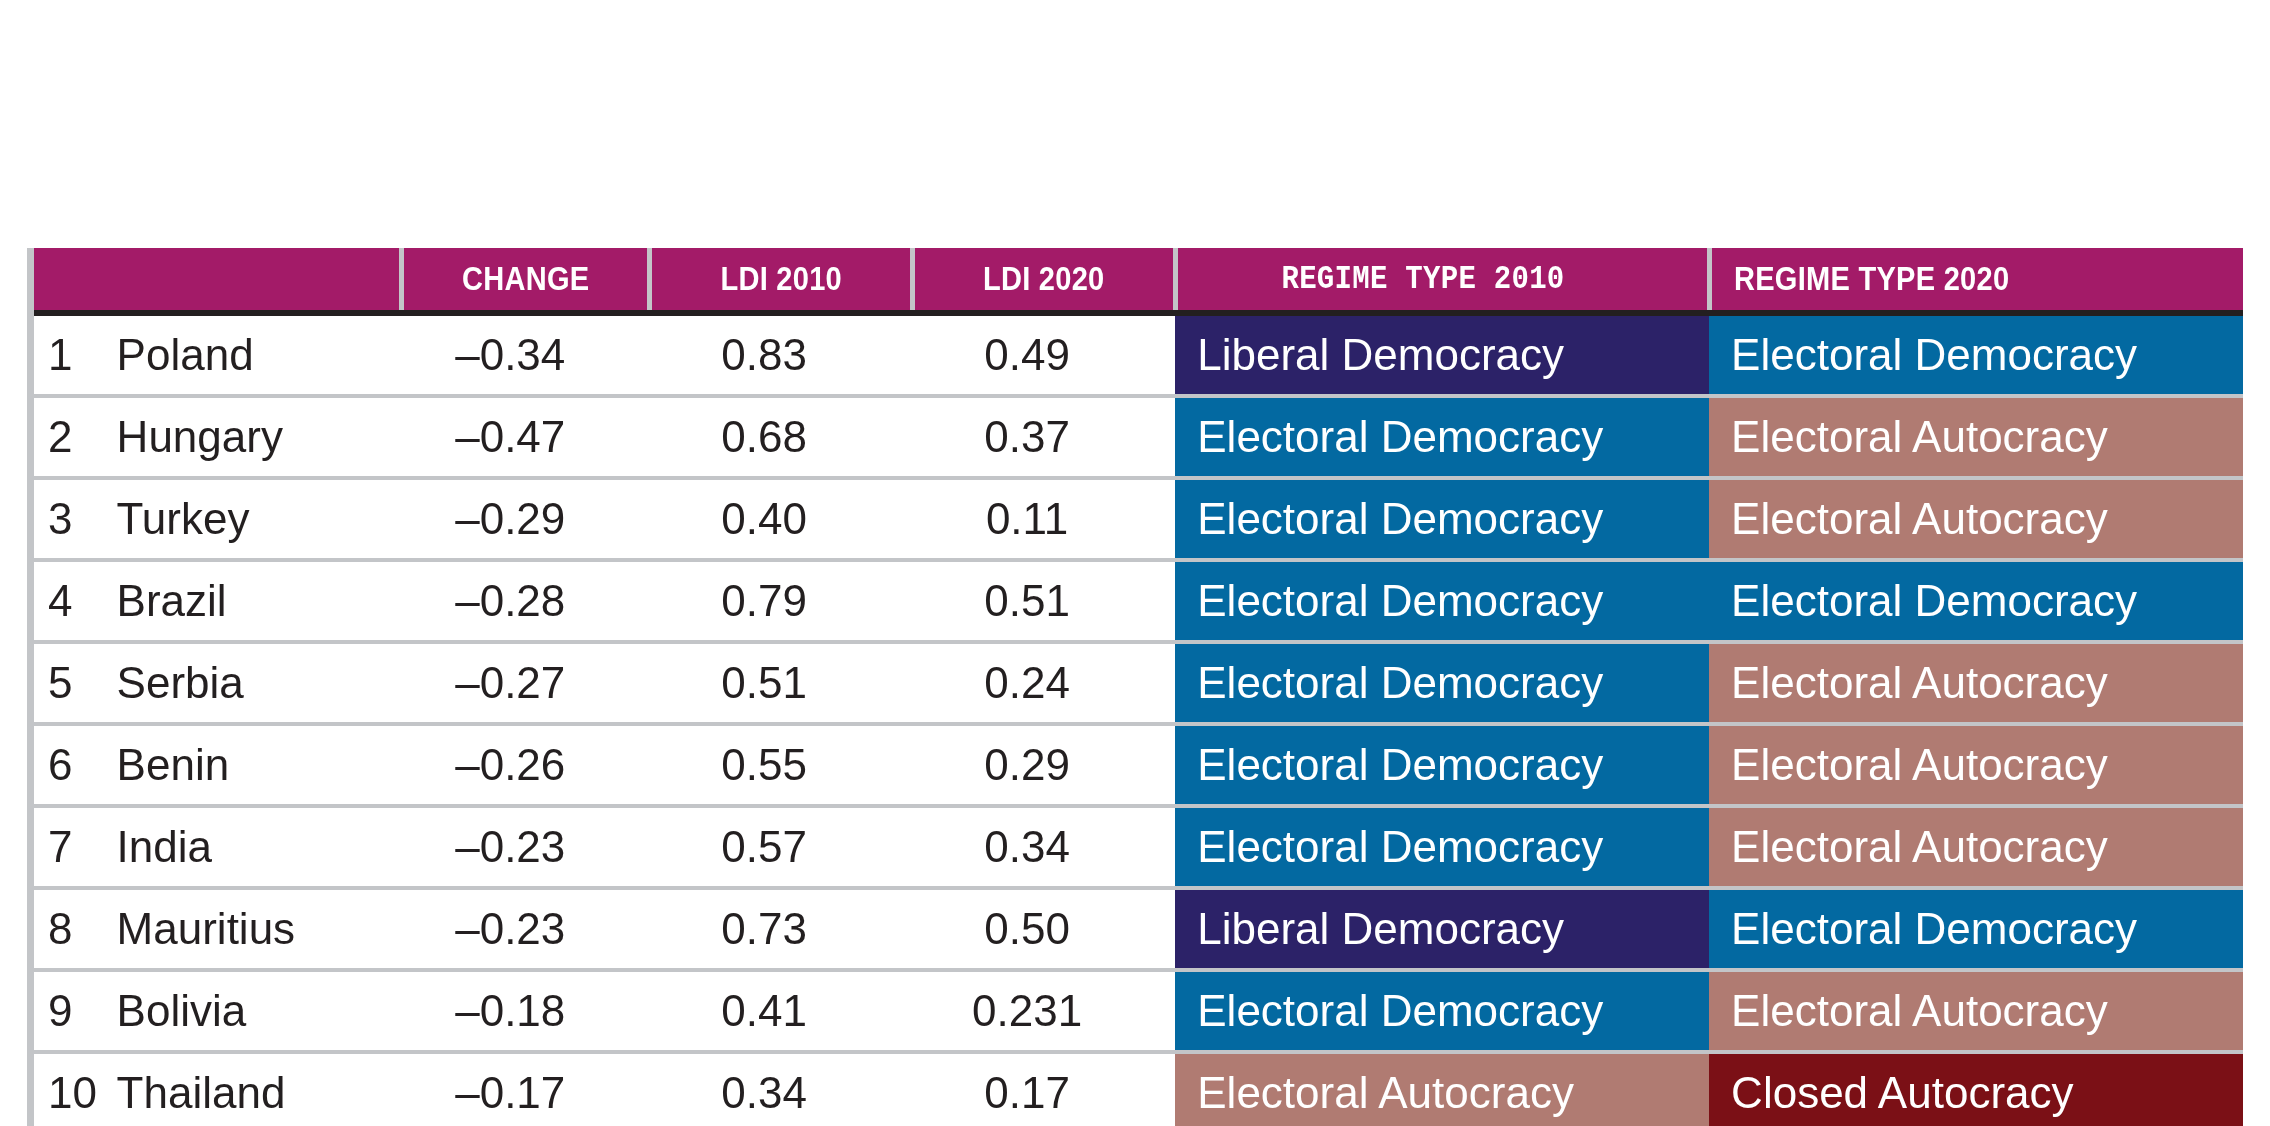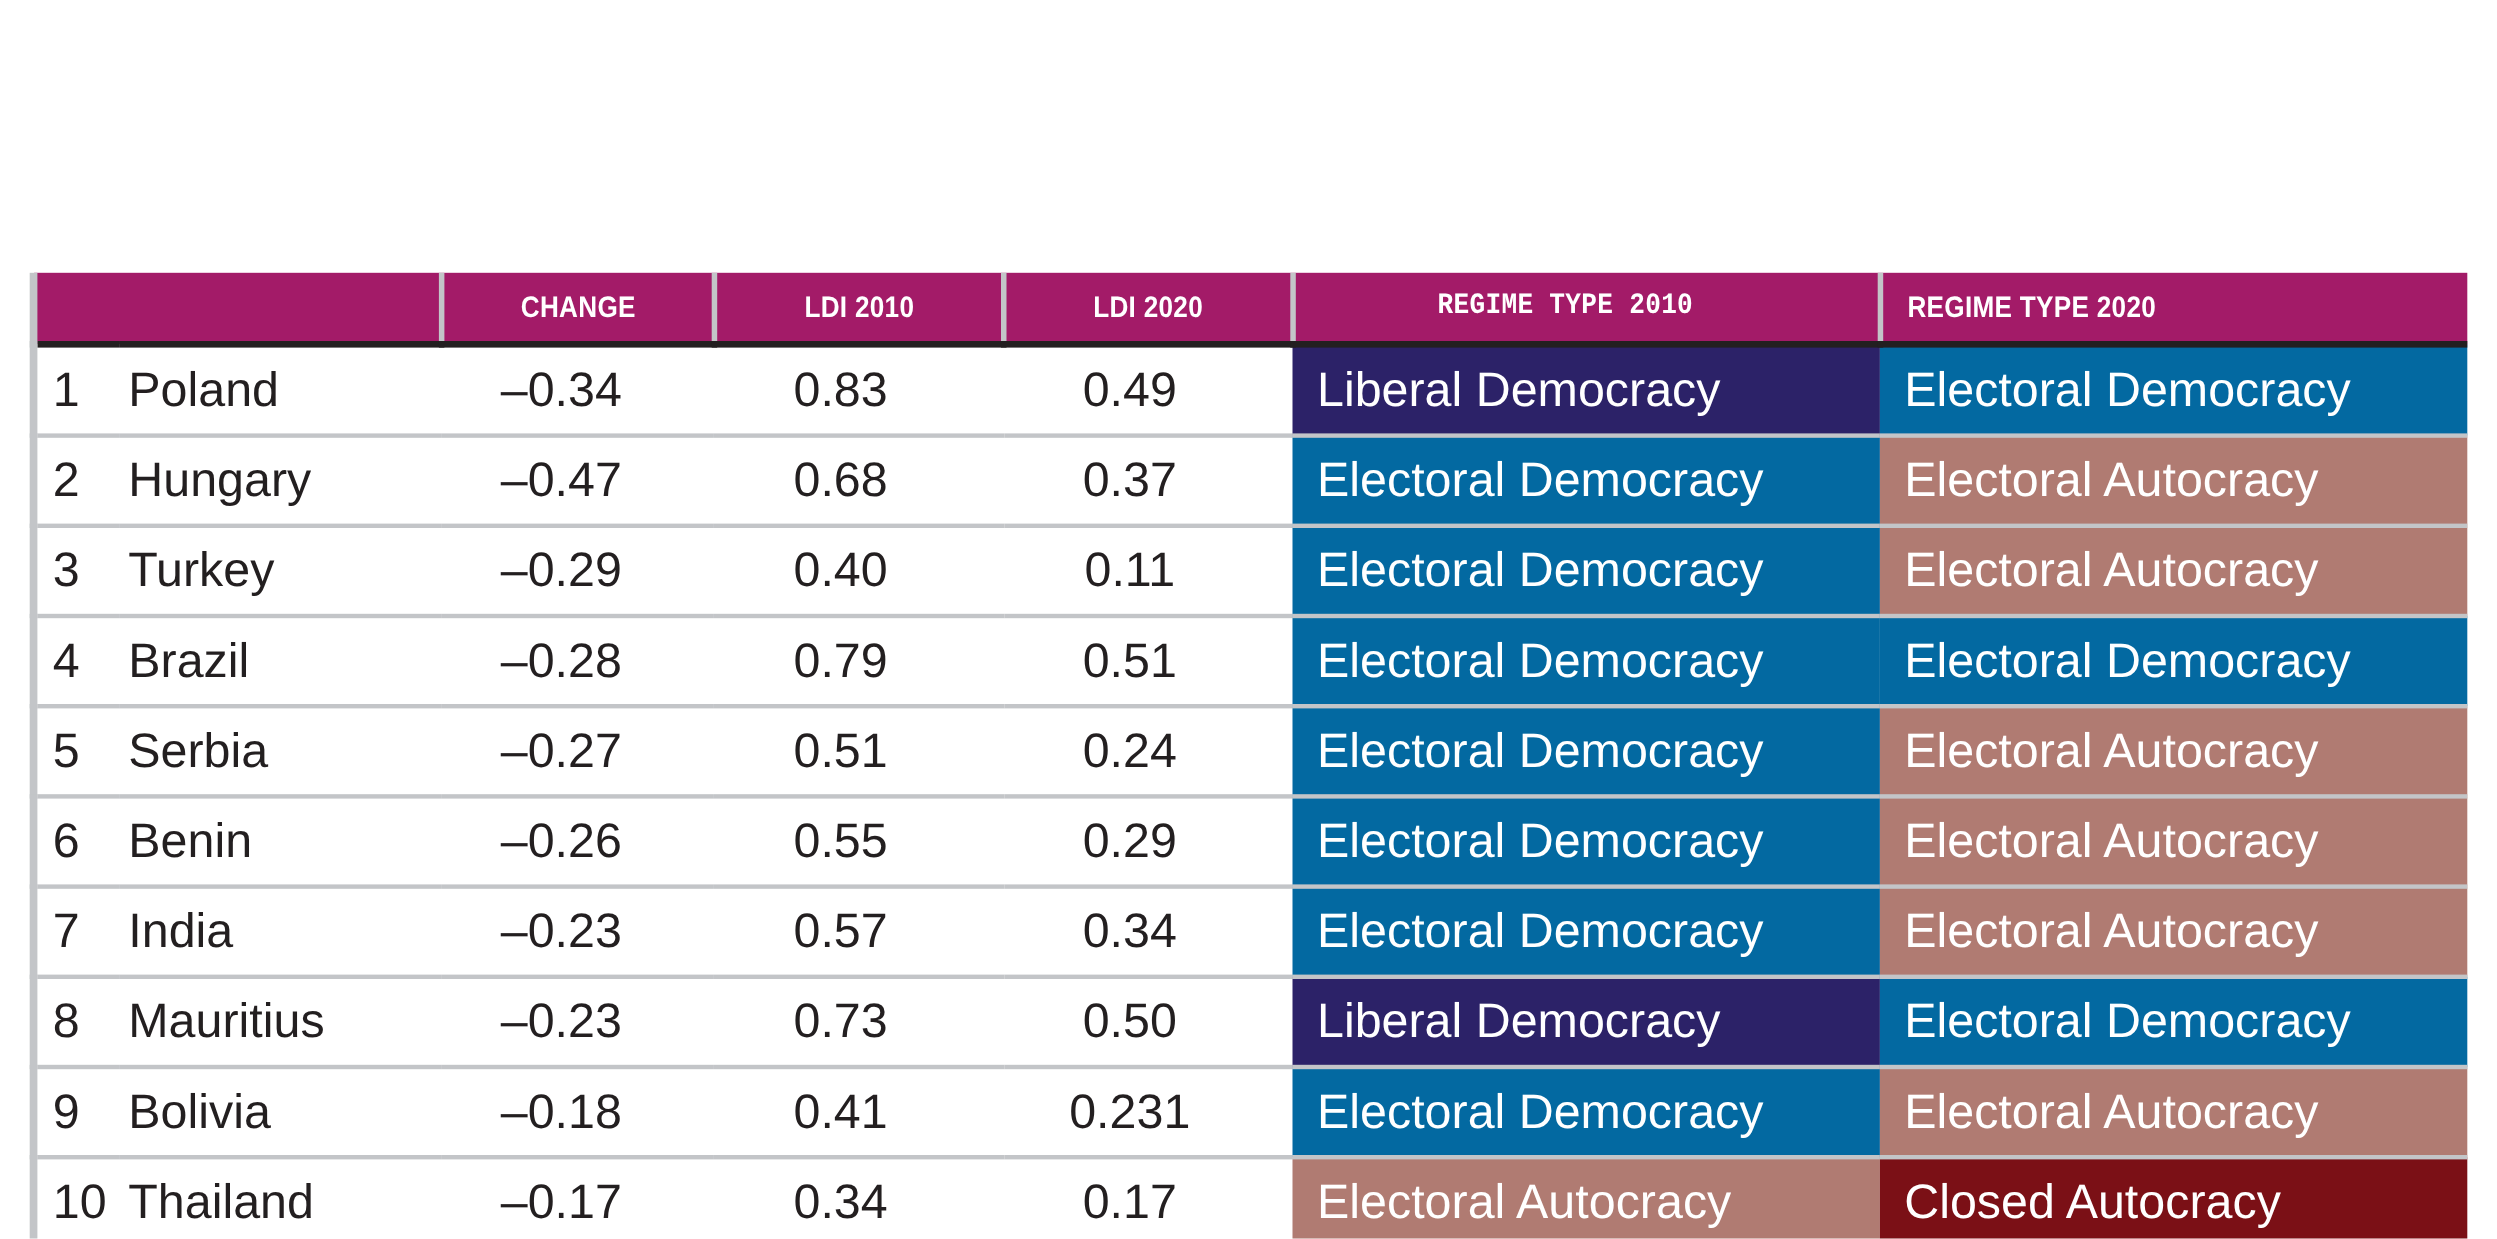--- a/index.html
+++ b/index.html
@@ -76,21 +76,21 @@
   col.c-l2010  { width: 263px; }
   col.c-l2020  { width: 262px; }
   col.c-r2010  { width: 533px; }
   col.c-r2020  { width: 533px; }
 
   thead th {
     background: #A31B68;
     color: #ffffff;
     font-family: "Liberation Sans", sans-serif;
     font-weight: bold;
-    font-size: 27px;
+    font-size: 33px;
     letter-spacing: 0.3px;
     height: 62px;
     padding: 0;
     border-right: 5px solid #c3c5c8;
     vertical-align: middle;
     transform: none;
   }
   thead th .th-in {
     display: block;
     transform: scaleX(0.88);

